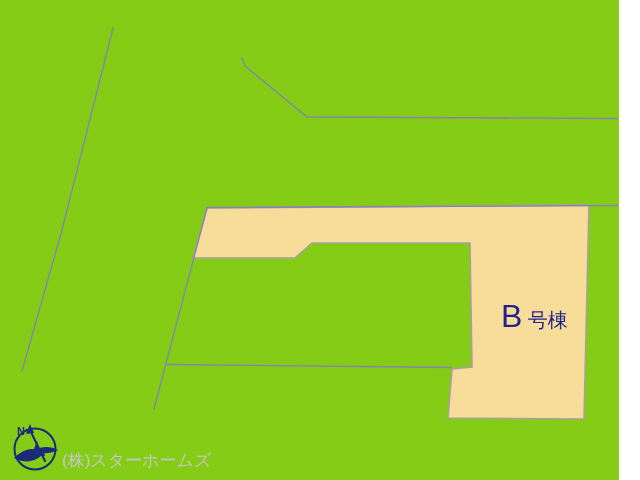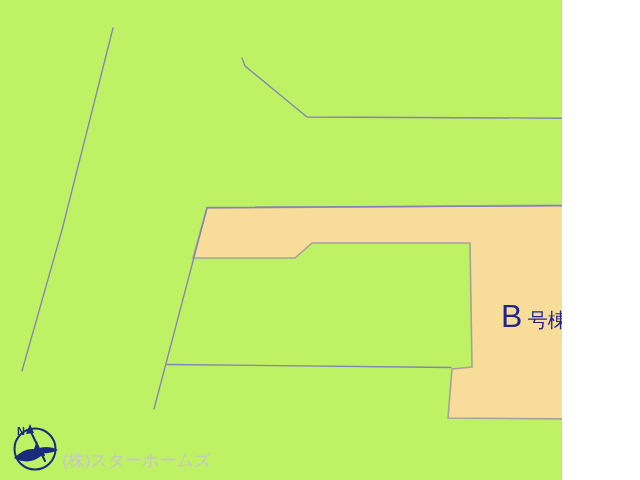--- a/index.html
+++ b/index.html
@@ -3,23 +3,23 @@
 <meta charset="utf-8">
 <style>
   html, body {
     margin: 0;
     padding: 0;
     background: #ffffff;
     font-family: "Liberation Sans", sans-serif;
   }
   .canvas {
     position: relative;
-    width: 562px;
+    width: 619px;
     height: 480px;
-    background: #bef264;
+    background: #84cc16;
     overflow: hidden;
   }
   svg.plan {
     position: absolute;
     left: 0;
     top: 0;
     width: 640px;
     height: 480px;
   }
   .boundary {

